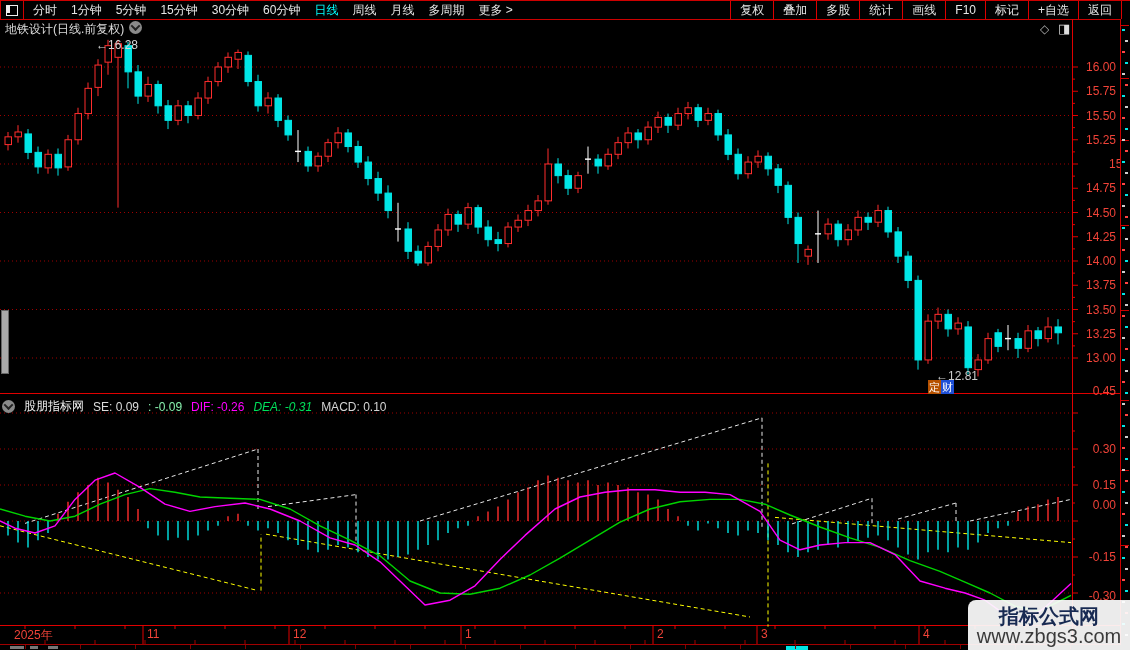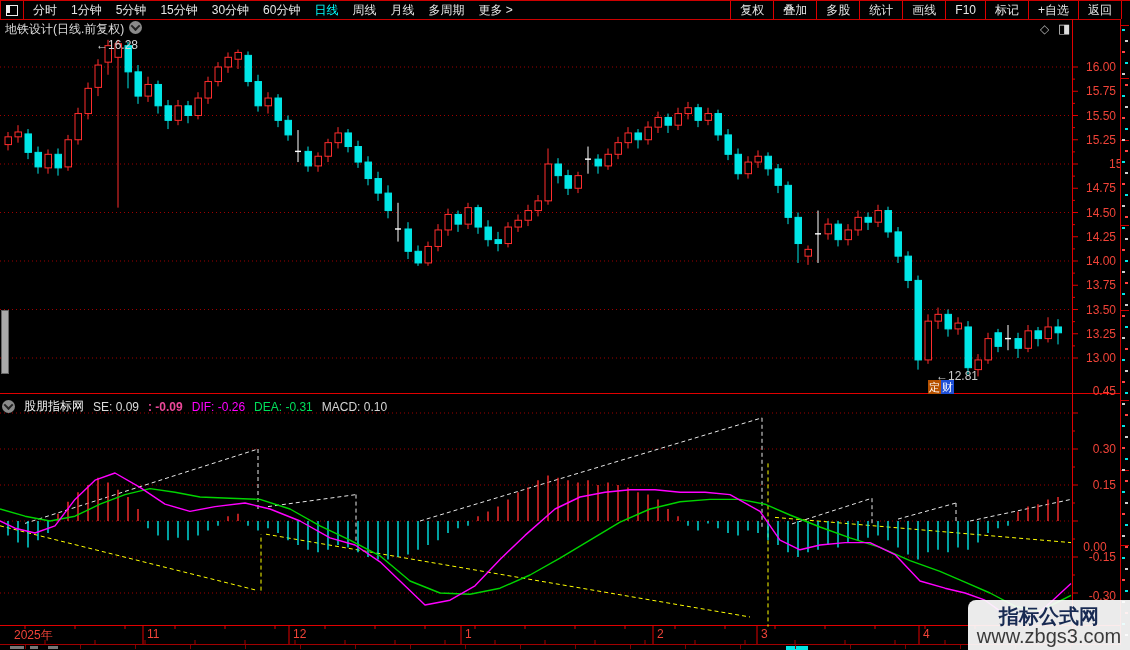--- a/index.html
+++ b/index.html
@@ -547,23 +547,23 @@
   <div id="low-anno" class="abs">←12.81</div>
   <div id="signal-badge" class="abs">
       <span style="background: rgb(182, 81, 0);">定</span>
       <span style="background: rgb(30, 79, 214);">财</span>
     </div>
 
   <div id="ind-hdr" class="abs">
     <span class="circ"></span>
     <span id="ind-name">股朋指标网</span>
   <span style="color: rgb(220, 220, 220);">SE: 0.09</span>
-      <span style="color: #ec4899; font-weight: bold;">: -0.09</span>
+      <span style="color: #86efac;">: -0.09</span>
       <span style="color: rgb(255, 0, 255);">DIF: -0.26</span>
-      <span style="color: rgb(0, 224, 90);">DEA: -0.31</span>
+      <span style="color: rgb(0, 224, 90); font-style: italic;">DEA: -0.31</span>
       <span style="color: rgb(212, 212, 212);">MACD: 0.10</span>
     </div>
 
   <div id="price-labels">
       <div class="plabel" style="top: 60px;">16.00</div>
       <div class="plabel" style="top: 84.25px;">15.75</div>
       <div class="plabel" style="top: 108.5px;">15.50</div>
       <div class="plabel" style="top: 132.75px;">15.25</div>
       <div class="plabel" style="top: 157px; margin-left: 23px;">15.00</div>
       <div class="plabel" style="top: 181.25px;">14.75</div>
@@ -572,21 +572,21 @@
       <div class="plabel" style="top: 254px;">14.00</div>
       <div class="plabel" style="top: 278.25px;">13.75</div>
       <div class="plabel" style="top: 302.5px;">13.50</div>
       <div class="plabel" style="top: 326.75px;">13.25</div>
       <div class="plabel" style="top: 351px;">13.00</div>
     </div>
   <div id="ind-labels">
       <div class="plabel" style="top: 384px;">0.45</div>
       <div class="plabel" style="top: 442px;">0.30</div>
       <div class="plabel" style="top: 478px;">0.15</div>
-      <div class="plabel" style="top: 540px; text-align: center;">0.00</div>
+      <div class="plabel" style="top: 498px;">0.00</div>
       <div class="plabel" style="top: 550px;">-0.15</div>
       <div class="plabel" style="top: 589px;">-0.30</div>
     </div>
   <div id="month-labels">
       <div class="mlabel" style="left: 14px;">2025年</div>
       <div class="mlabel" style="left: 147px;">11</div>
       <div class="mlabel" style="left: 293px;">12</div>
       <div class="mlabel" style="left: 465px;">1</div>
       <div class="mlabel" style="left: 657px;">2</div>
       <div class="mlabel" style="left: 761px;">3</div>

